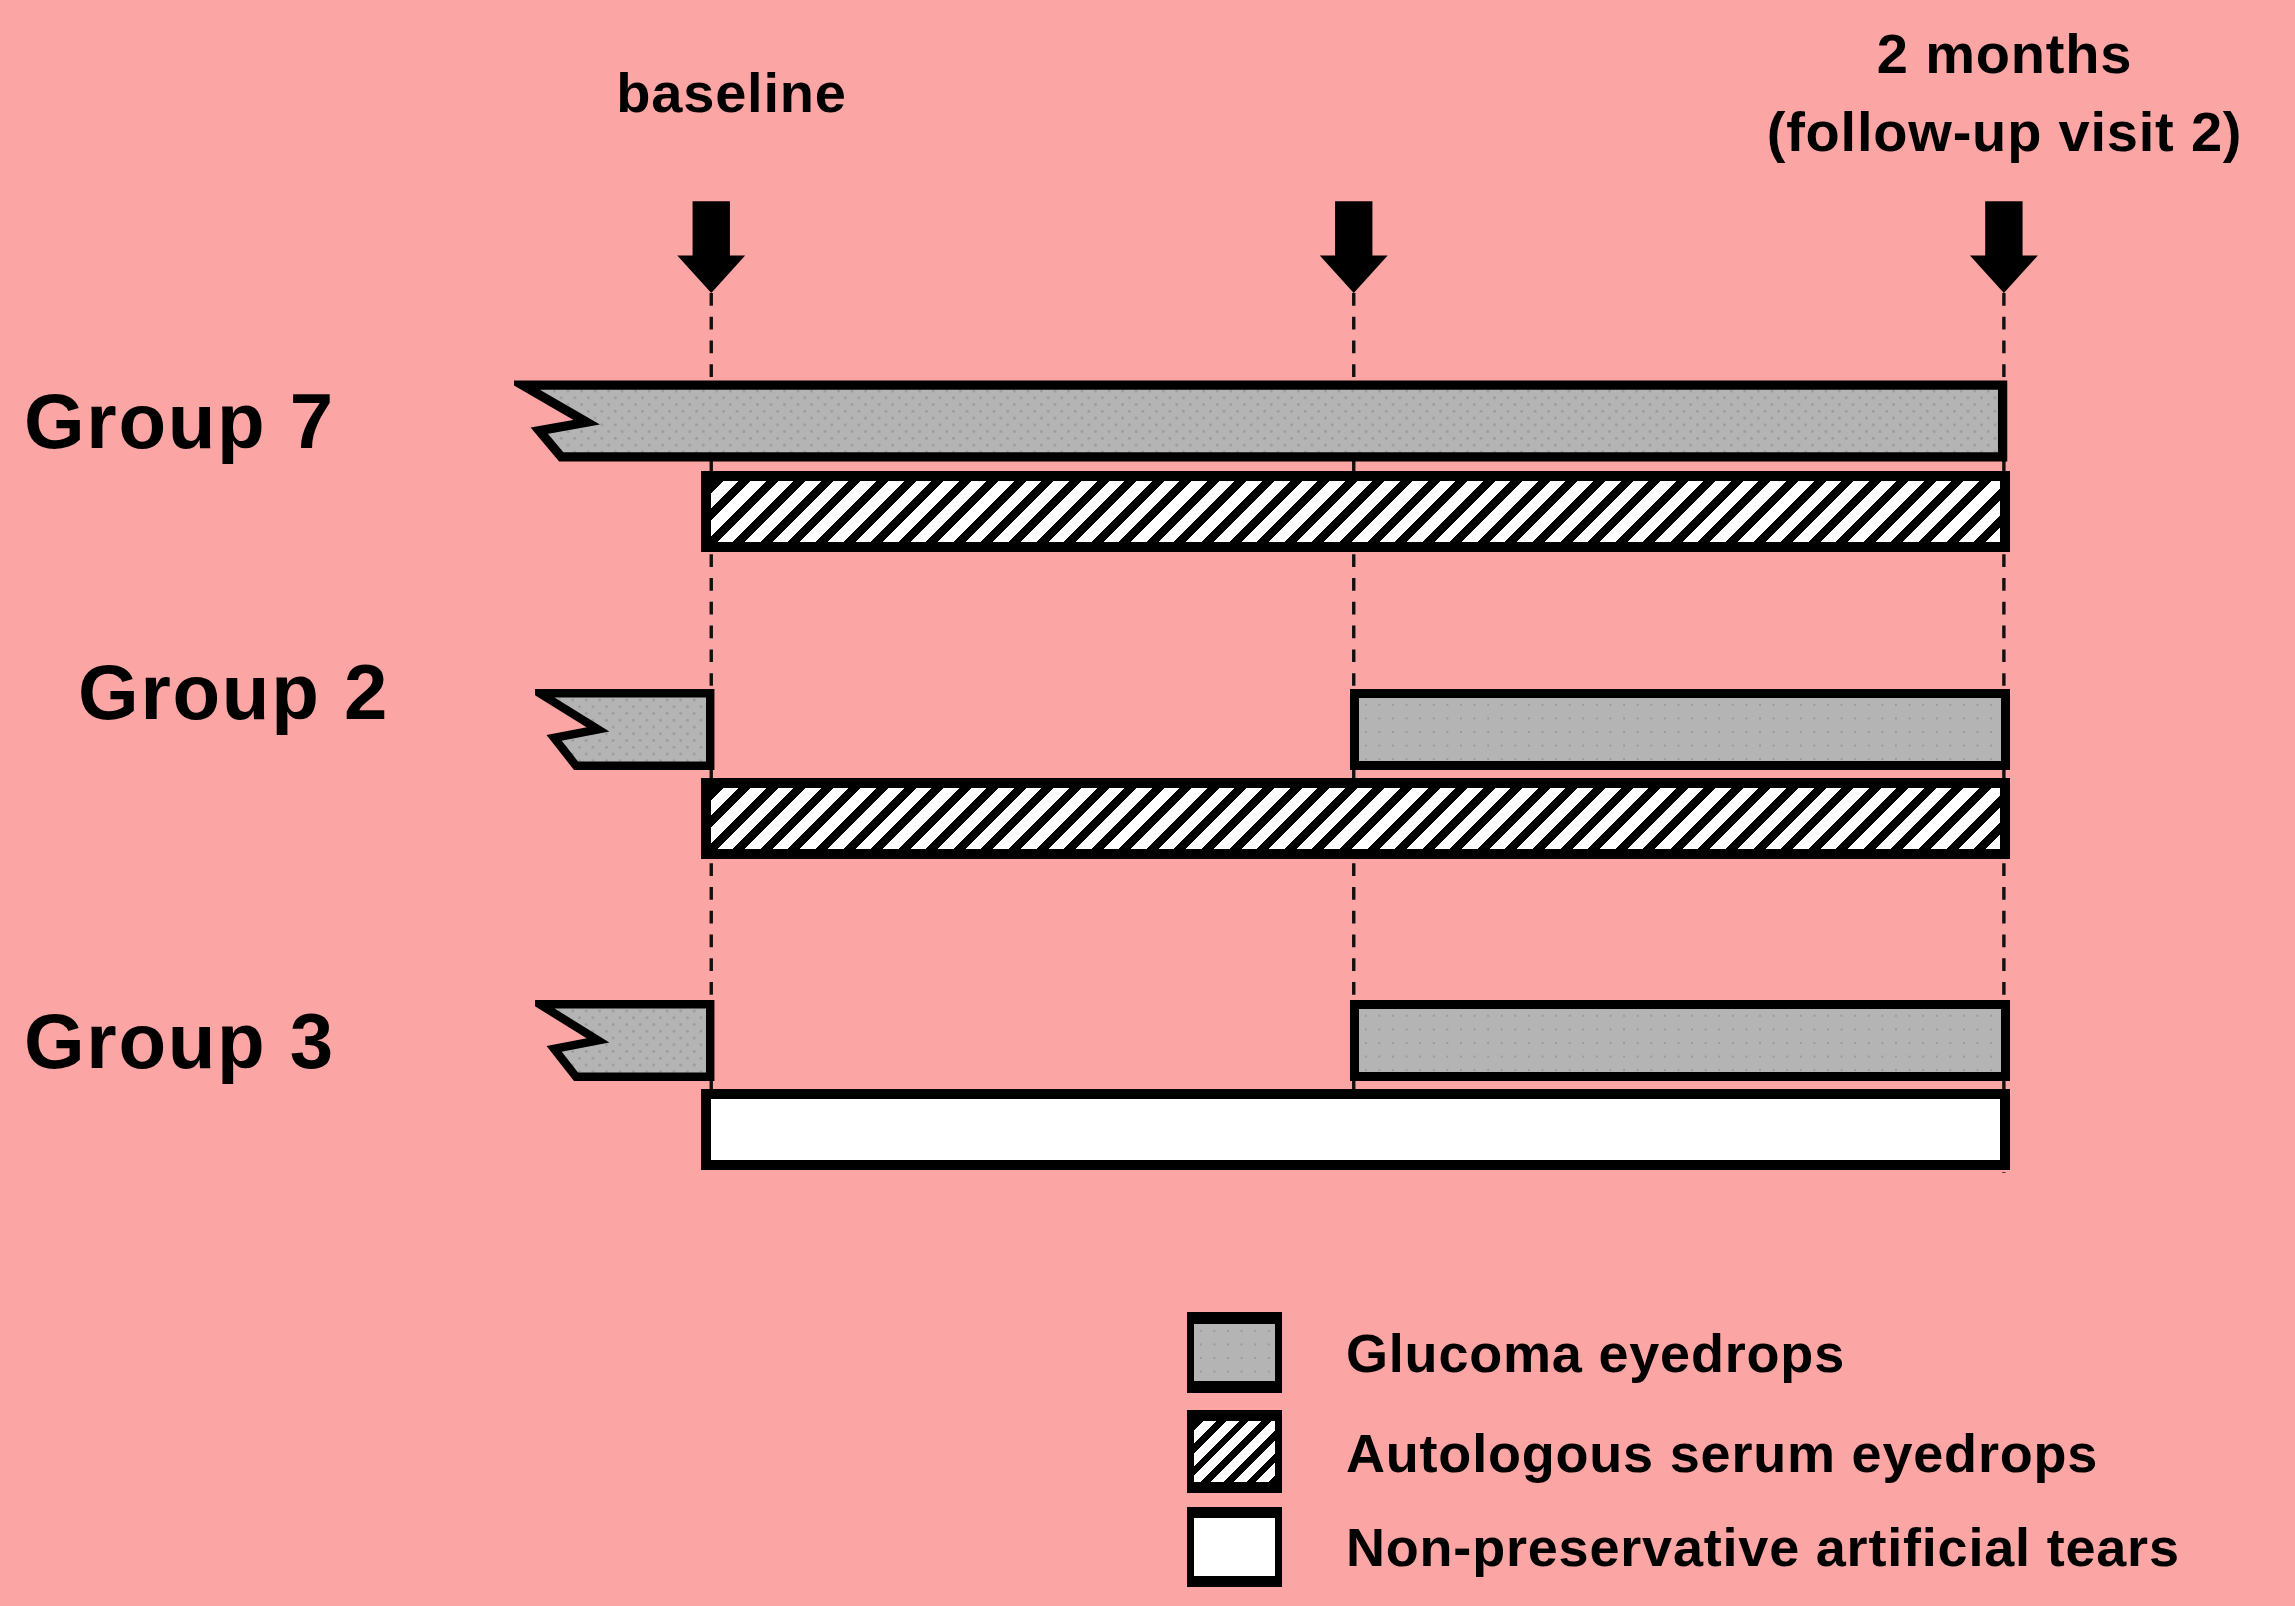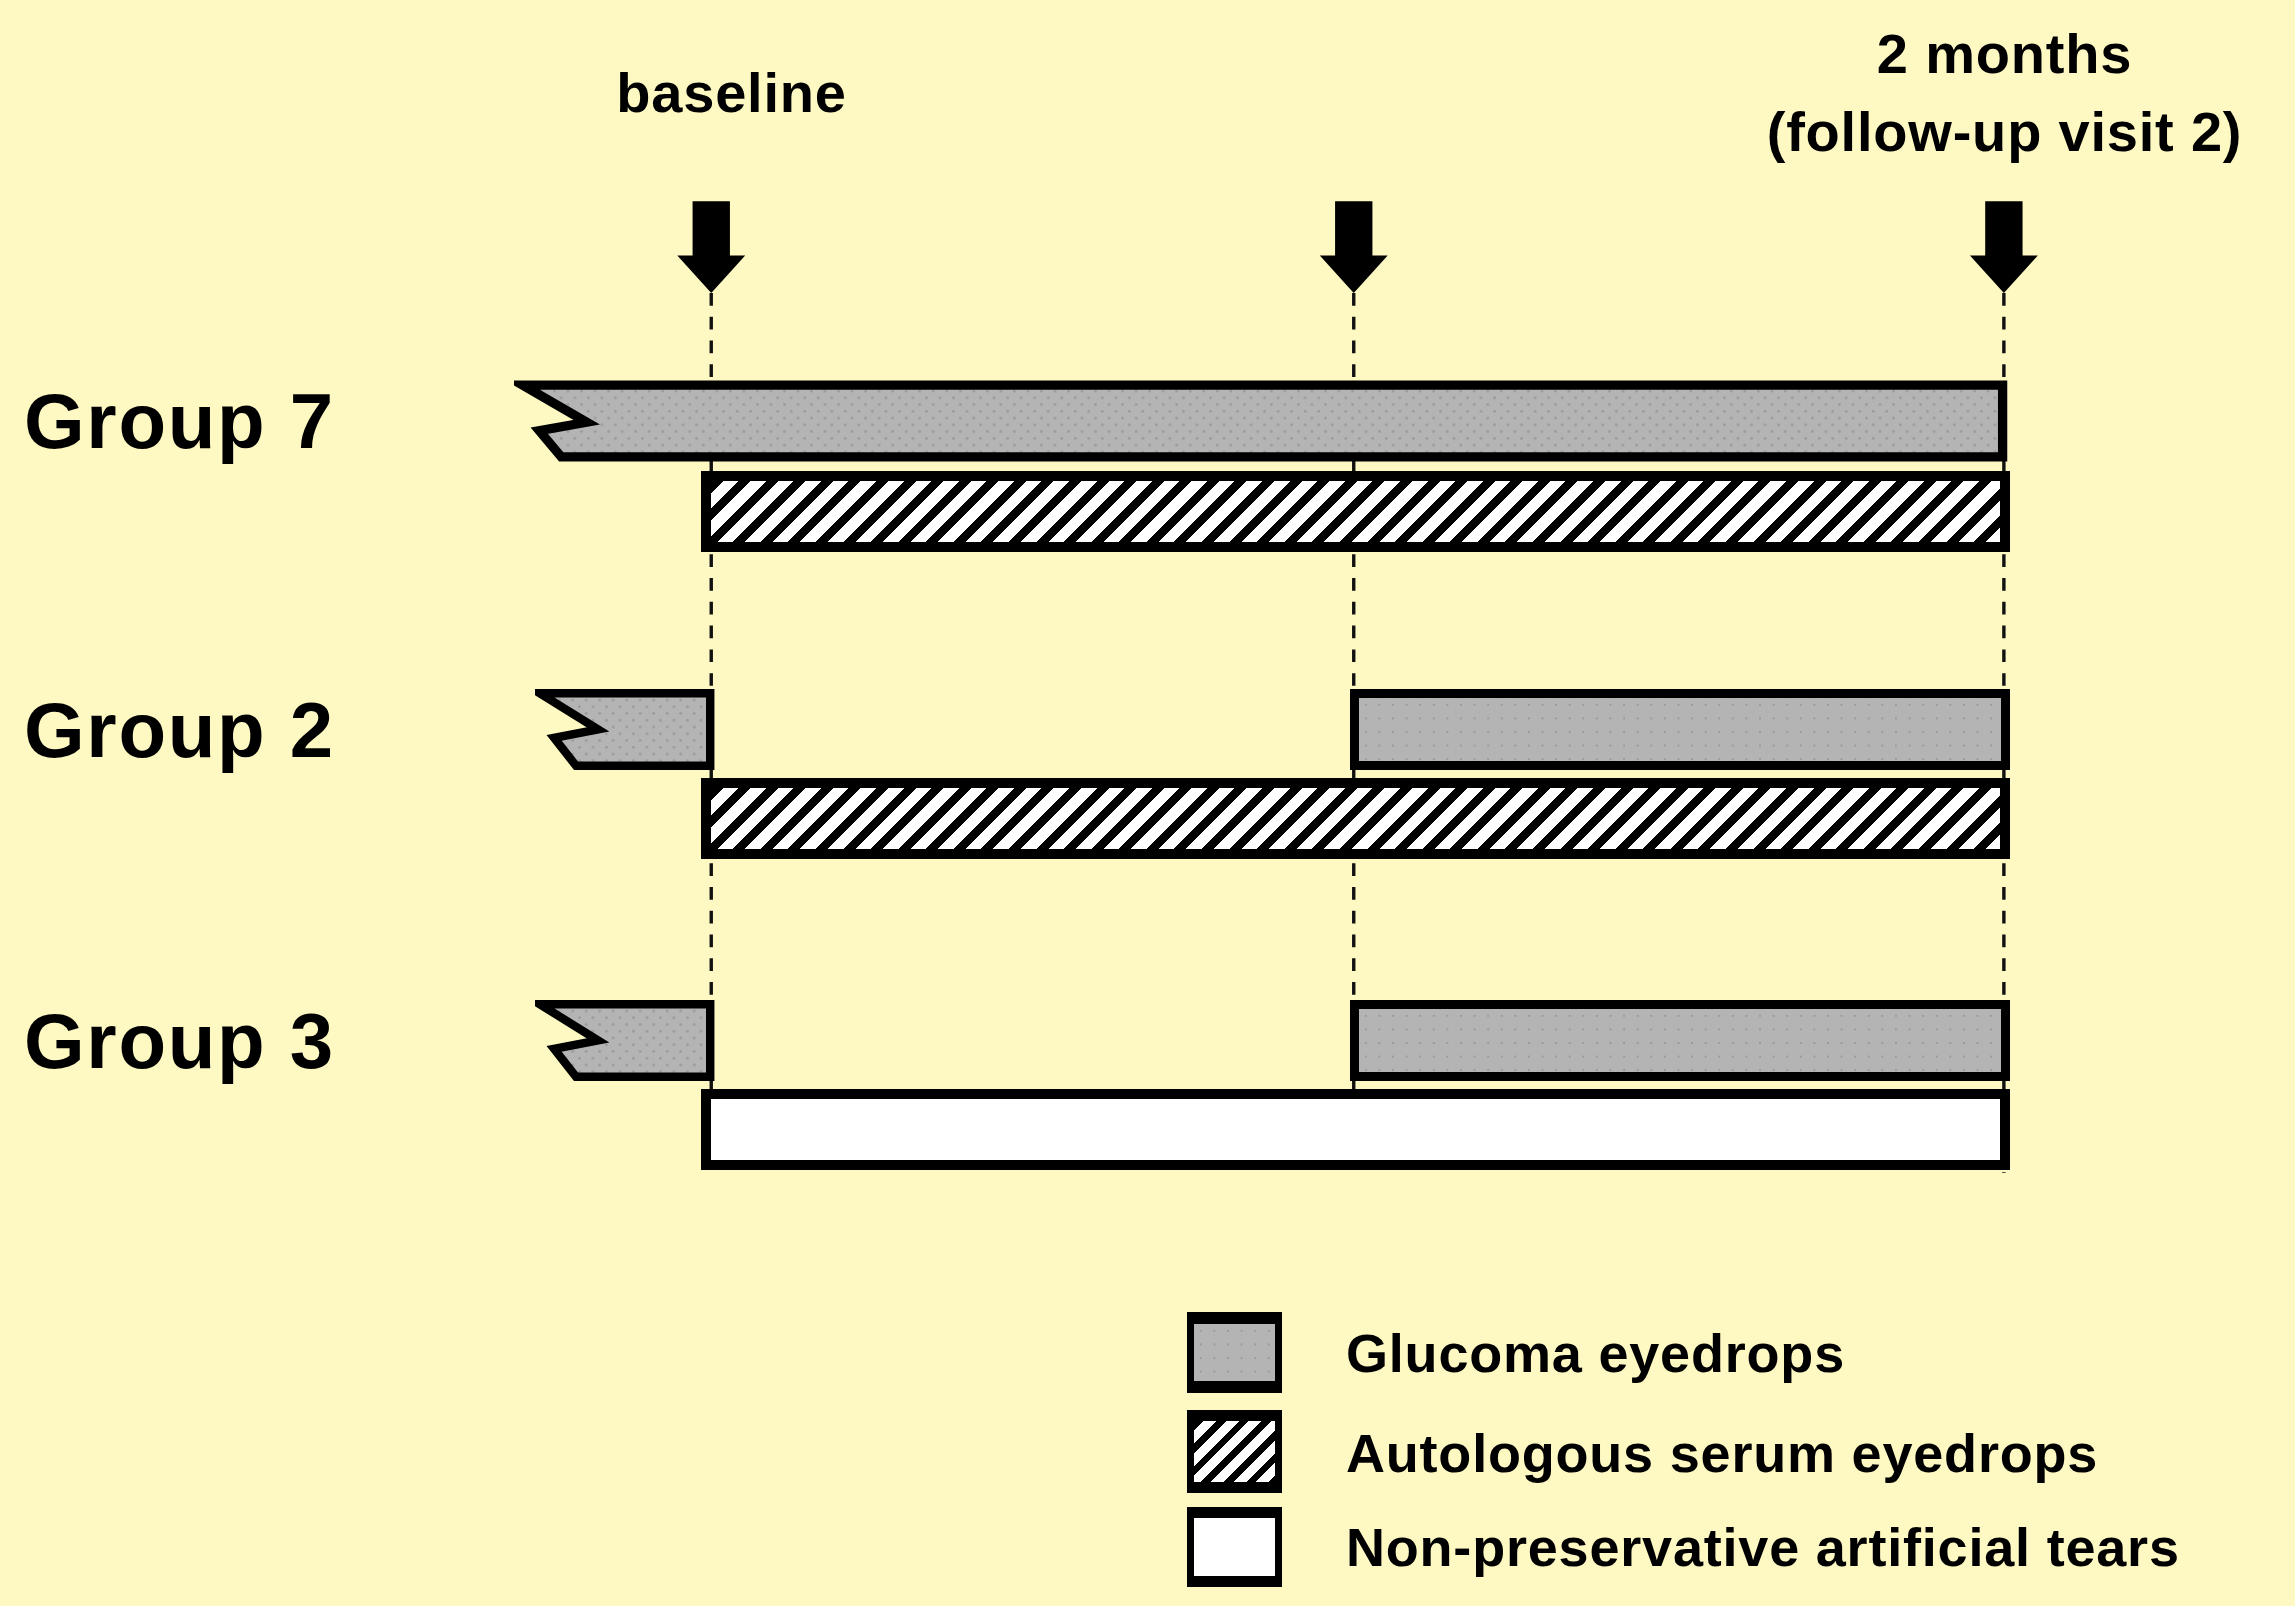--- a/index.html
+++ b/index.html
@@ -1,17 +1,17 @@
 <!DOCTYPE html>
 <html style="font-size:13.6px"><head>
 <meta charset="utf-8">
 <style>
   html,body{margin:0;padding:0;background:#fff;}
   .canvas{
-    position:relative;width:2295px;height:1606px;background:#fef9c3;overflow:hidden;
+    position:relative;width:2295px;height:1606px;background:#fca5a5;overflow:hidden;
     font-family:"Liberation Sans","DejaVu Sans",sans-serif;color:#000;
   }
   
   .tp-label{
     position:absolute;width:645px;text-align:center;
     font-size:56px;font-weight:700;line-height:78px;letter-spacing:0.8px;z-index:5;
   }
   .group-label{
     position:absolute;left:24px;width:365px;
     font-size:78px;font-weight:700;line-height:92px;letter-spacing:1.7px;z-index:5;
@@ -86,21 +86,21 @@
     <div>(follow-up visit 2)</div>
   </div>
 
   <svg class="arrows" viewBox="0 0 2704 1892" width="2295" height="1606">
     <polygon fill="#000" points="816,237 860,237 860,301 878,301 838,345 798,301 816,301"></polygon>
     <polygon fill="#000" points="1573,237 1617,237 1617,301 1635,301 1595,345 1555,301 1573,301"></polygon>
     <polygon fill="#000" points="2339,237 2383,237 2383,301 2401,301 2361,345 2321,301 2339,301"></polygon>
   </svg>
 
   <div class="group-label" style="top:375px;">Group 7</div>
-  <div class="group-label" style="top:684px;">Group 2</div>
+  <div class="group-label" style="top:646px;text-align:right;">Group 2</div>
   <div class="group-label" style="top:995px;">Group 3</div>
 
   <svg class="tornbar" style="left:514px;top:380px;" width="1497" height="82" viewBox="0 0 1763 97">
     <polygon points="6,6 1757,6 1757,91 52,91 26,60 82,50" fill="url(#dotfill)" stroke="#000" stroke-width="11" stroke-linejoin="miter"></polygon>
   </svg>
   <div class="bar bar-hatch" style="left:701px;top:471px;width:1309px;height:81px;"></div>
 
   <svg class="tornbar" style="left:535px;top:689px;" width="180" height="81" viewBox="0 0 212 96">
     <polygon points="5,5 207,5 207,91 48,91 22,58 74,48" fill="url(#dotfill)" stroke="#000" stroke-width="10" stroke-linejoin="miter"></polygon>
   </svg>

